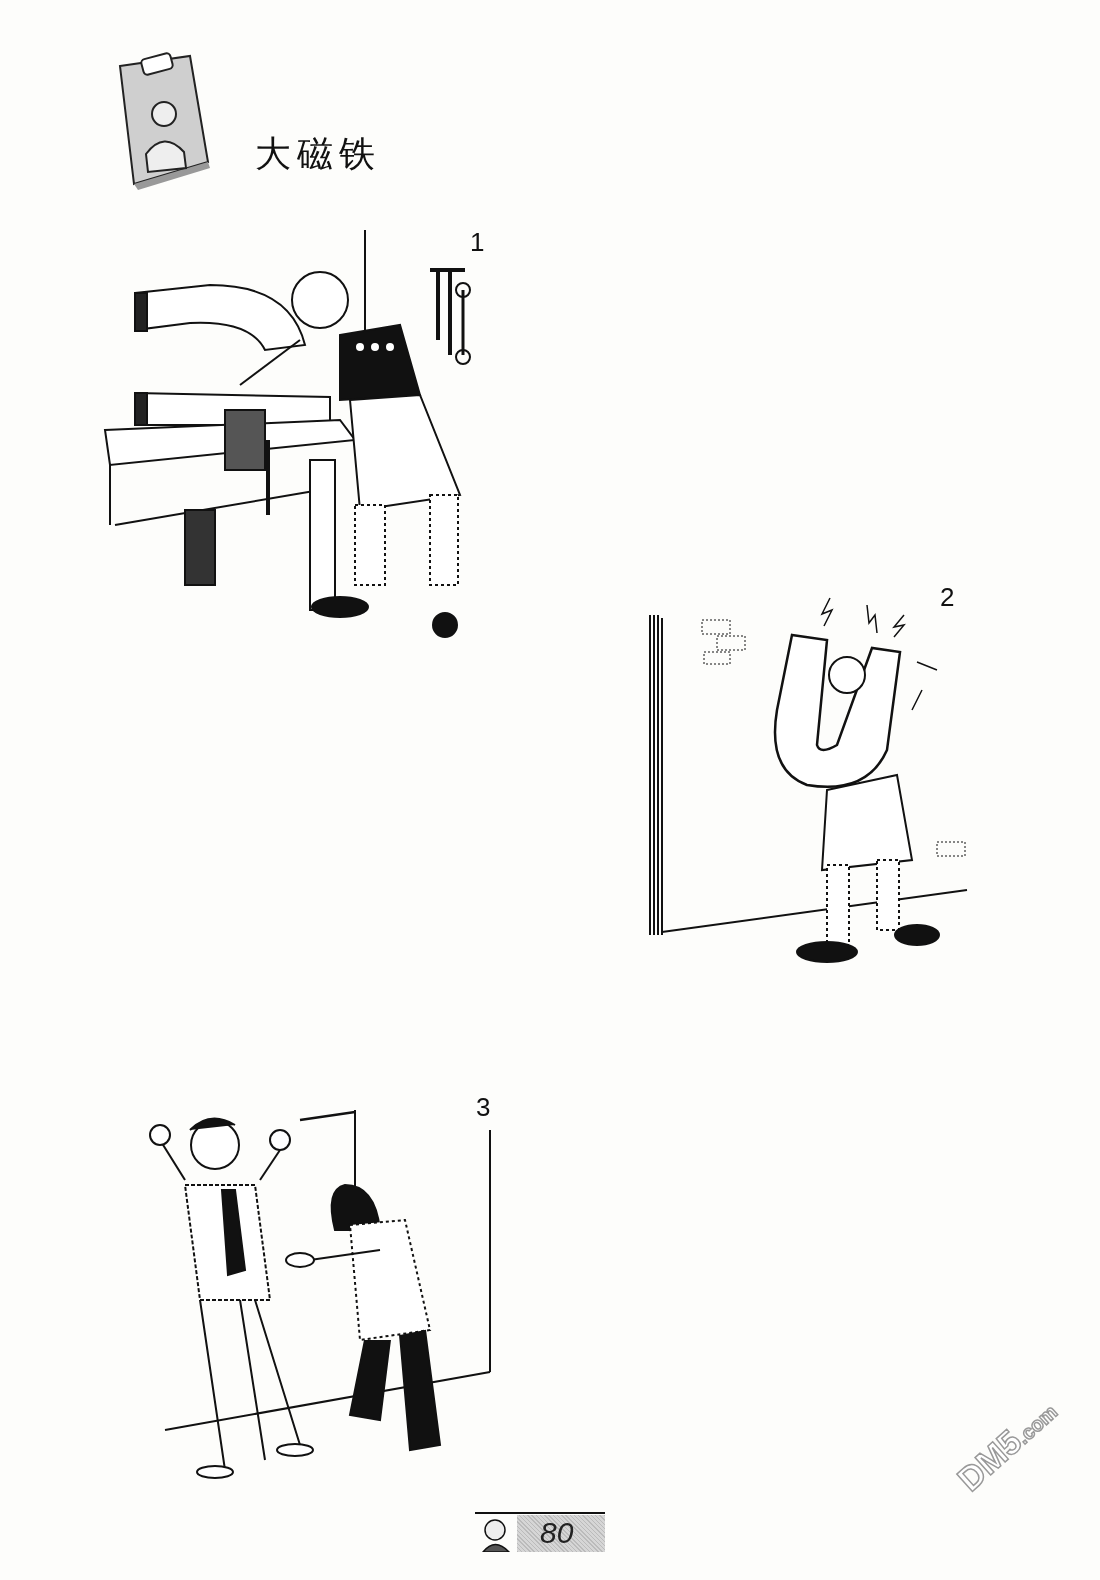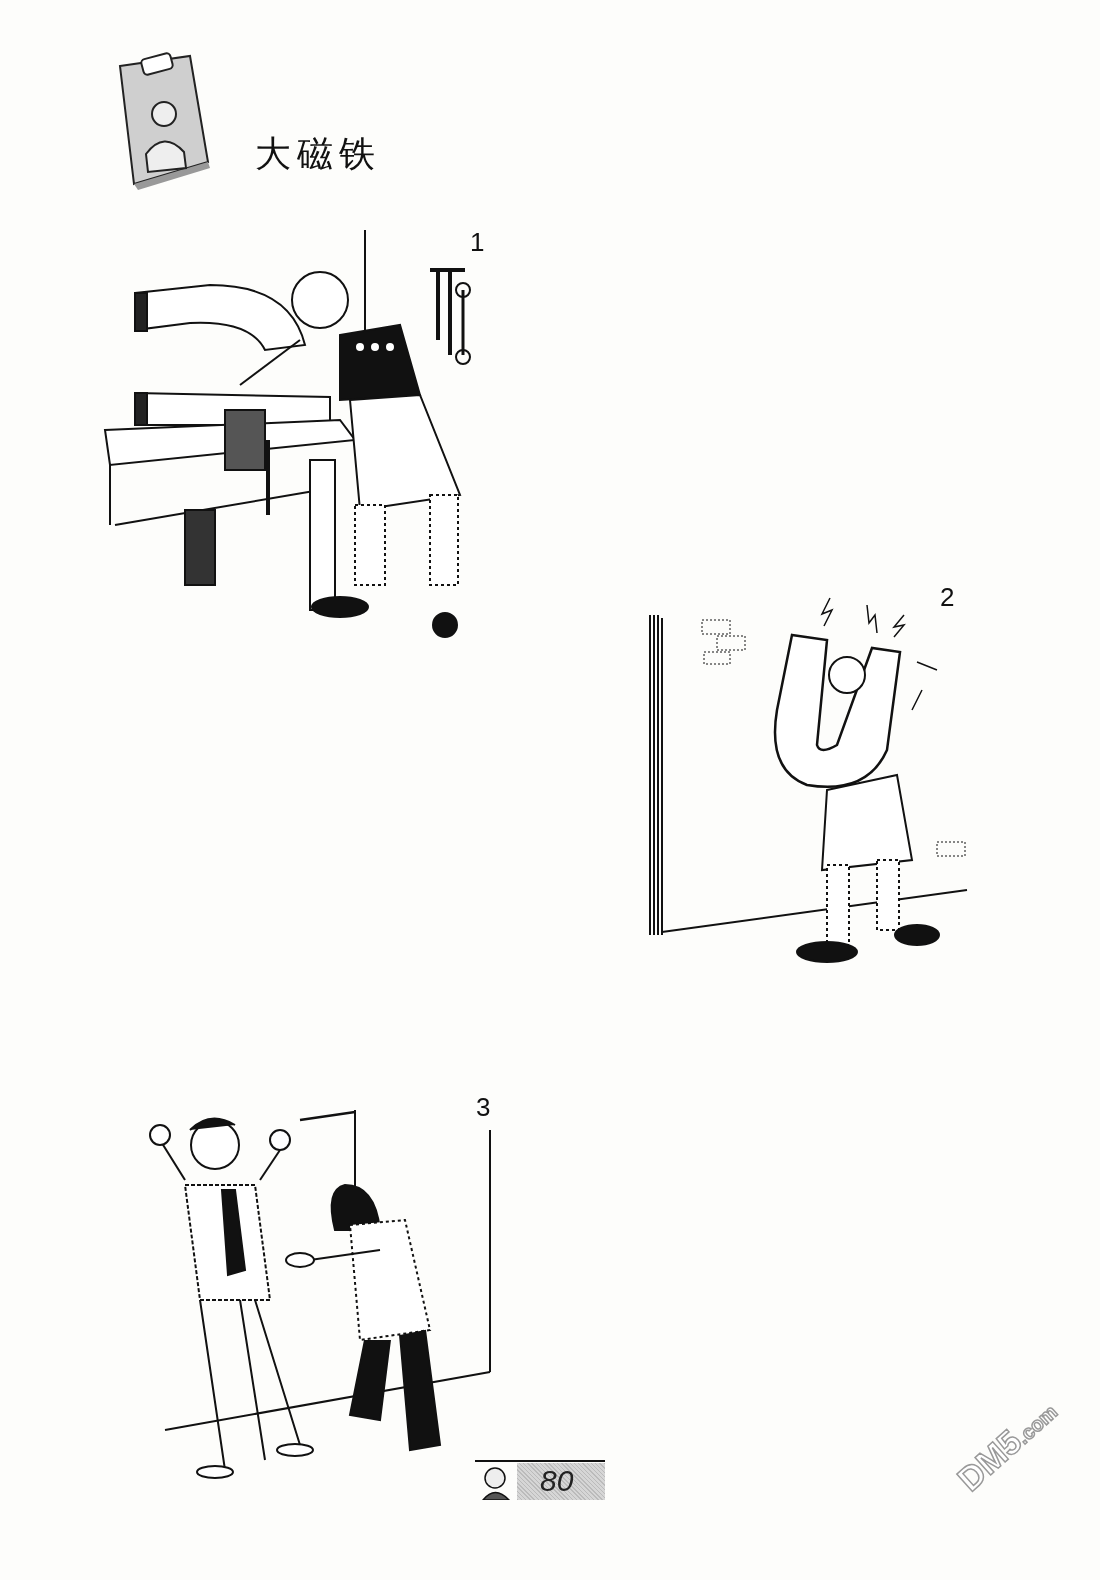--- a/index.html
+++ b/index.html
@@ -11,21 +11,21 @@
   }
   .abs { position: absolute; }
   .header-icon { left: 112px; top: 44px; width: 100px; height: 150px; }
   .title { left: 255px; top: 130px; font-size: 36px; letter-spacing: 6px; font-weight: normal; color: #111; }
   .panel { position: absolute; }
   .panel svg { width: 100%; height: 100%; display: block; }
   .panel-num { position: absolute; font-family: "Liberation Sans", sans-serif; font-size: 26px; color: #111; }
   #panel1 { left: 100px; top: 225px; width: 400px; height: 420px; }
   #panel2 { left: 632px; top: 580px; width: 340px; height: 385px; }
   #panel3 { left: 140px; top: 1090px; width: 360px; height: 400px; }
-  .footer { left: 475px; top: 1460px; width: 130px; height: 48px; }
+  .footer { left: 475px; top: 1512px; width: 130px; height: 48px; }
   .footer-rule { position: absolute; left: 0; top: 0; width: 130px; height: 2px; background: #111; }
   .footer-face { position: absolute; left: 0; top: 3px; width: 42px; height: 37px; }
   .footer-box { position: absolute; left: 42px; top: 3px; width: 88px; height: 37px;
     background: repeating-linear-gradient(45deg,#bbb 0 1px,#d6d6d6 1px 3px); }
   .page-number { position: absolute; left: 58px; top: 4px; font-family: "Liberation Sans", sans-serif;
     font-style: italic; font-size: 30px; color: #222; }
   .watermark { left: 950px; top: 1470px; transform: rotate(-42deg); transform-origin: left top;
     font-family: "Liberation Sans", sans-serif; font-weight: bold; font-size: 34px;
     color: #fff; -webkit-text-stroke: 1.5px #999; }
   .watermark small { font-size: 20px; }

